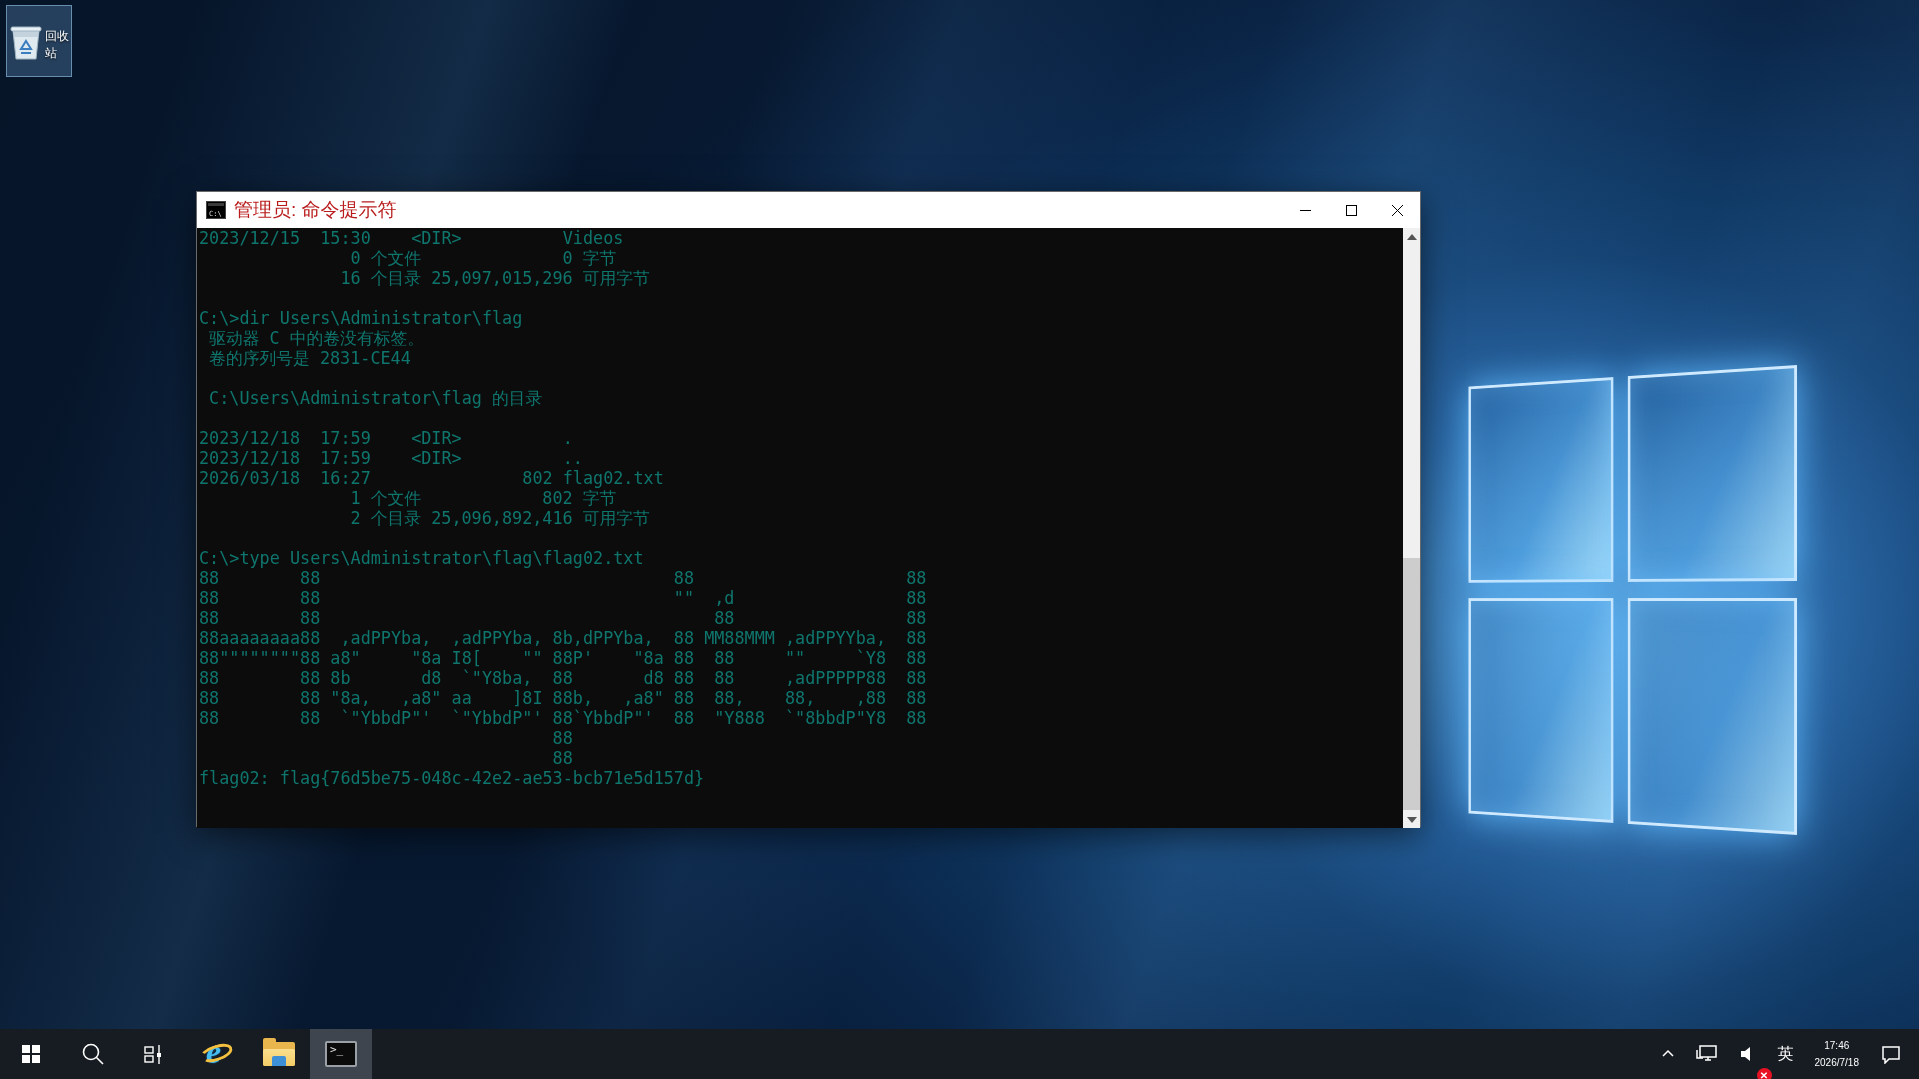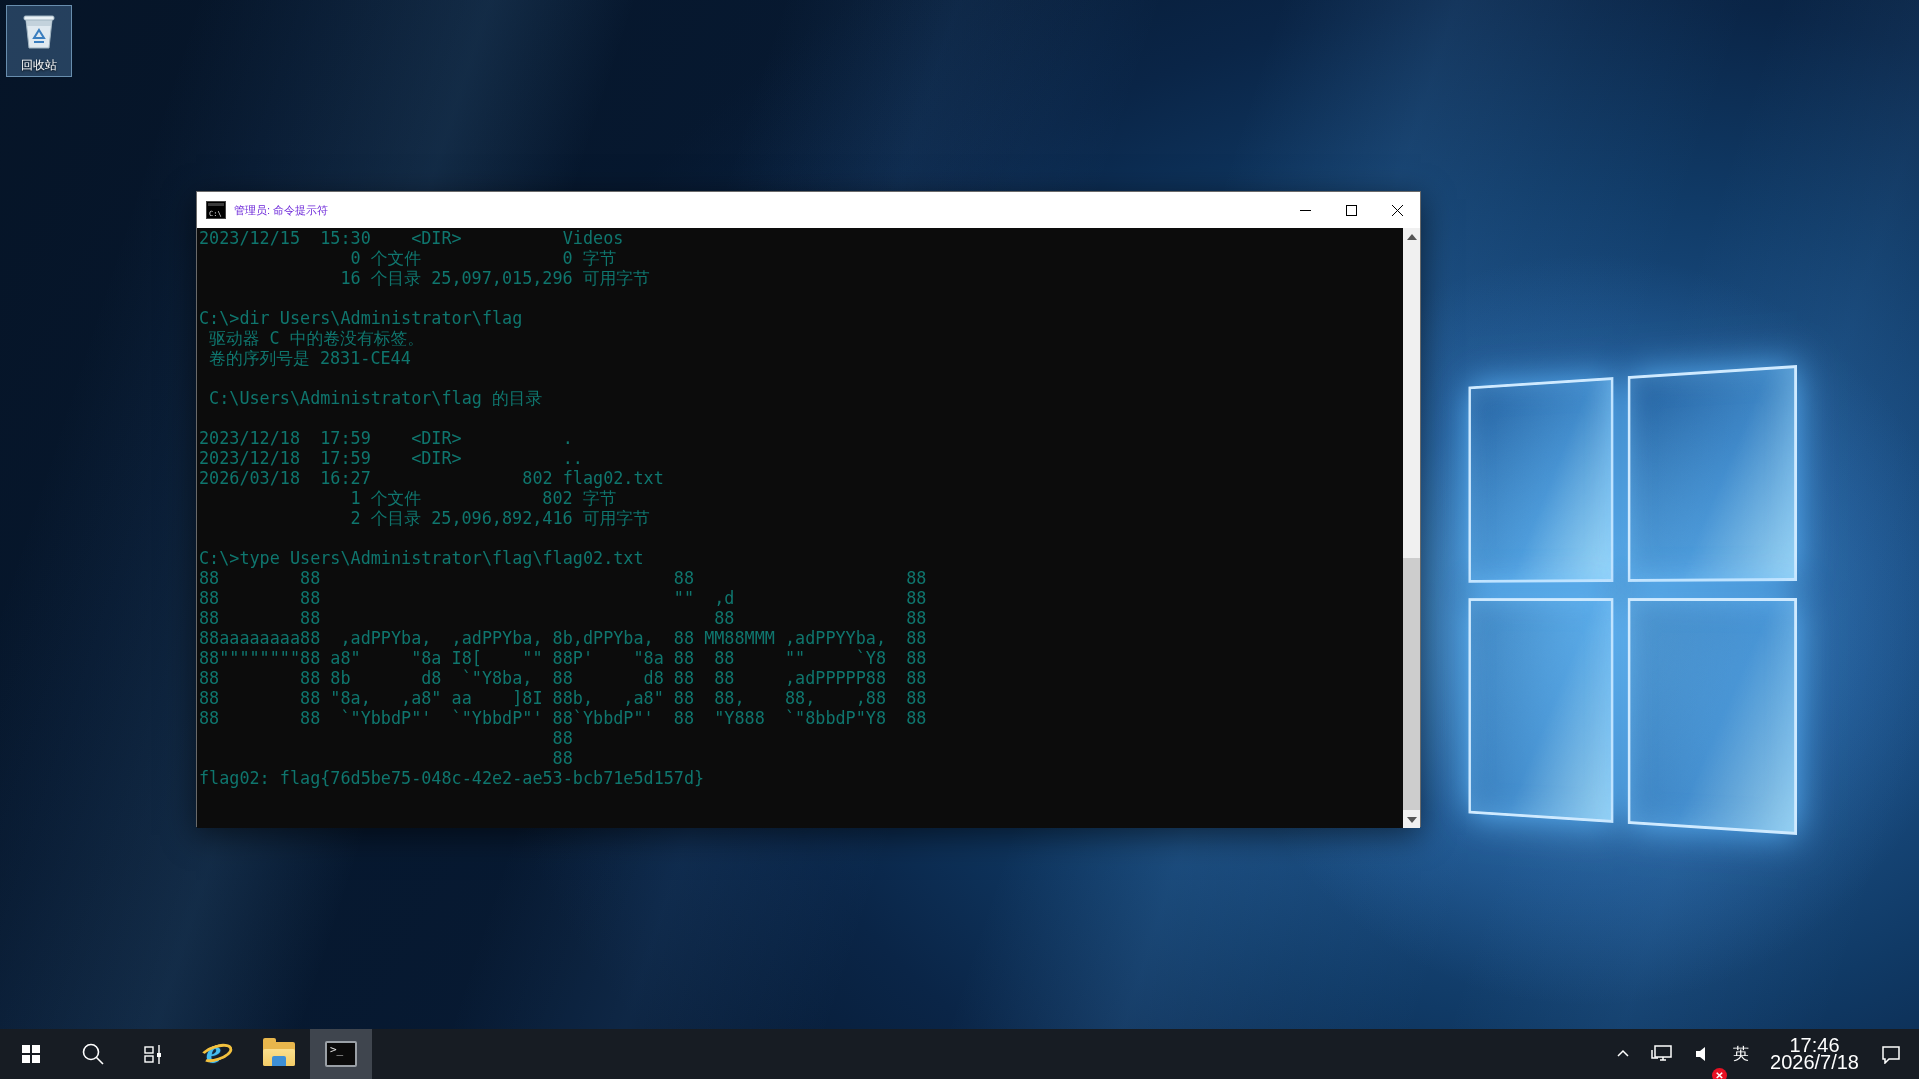--- a/index.html
+++ b/index.html
@@ -20,33 +20,33 @@
       background: radial-gradient(circle, rgba(130,205,255,0.50) 0%, rgba(70,150,230,0.20) 45%, transparent 70%); }
   .win-logo { position:absolute; left:1412px; top:365px; width:385px; height:470px;
       display:grid; grid-template-rows:1fr 1.1fr; grid-template-columns:1fr 1.06fr; gap:17px;
       transform:perspective(1300px) rotateY(-20deg); transform-origin:right center; }
   .pane { border:3px solid #cfeaff;
       background:linear-gradient(115deg, rgba(30,110,190,0.10) 0%, rgba(90,180,250,0.45) 55%, rgba(175,230,255,0.85) 100%);
       box-shadow:0 0 36px rgba(95,185,255,0.9), inset 0 0 30px rgba(125,200,255,0.35); }
 
   
   .recycle-bin { position:absolute; left:6px; top:5px; width:66px; height:72px;
-      display:flex; flex-direction:column; align-items:center; padding-top:4px;
+      display:flex; flex-direction:row; align-items:center; padding-top:4px;
       background:rgba(110,165,220,0.30); border:1px solid rgba(160,205,240,0.55); }
   .recycle-bin .label { color:#fff; font-size:12px; margin-top:3px; text-shadow:0 1px 2px rgba(0,0,0,0.9); }
 
   
   .cmd-window { position:absolute; left:196px; top:191px; width:1225px; height:636px;
       box-shadow:0 8px 30px rgba(0,0,0,0.55); border:1px solid #6a6a6a; }
   .titlebar { height:36px; background:#ffffff; display:flex; align-items:center; }
   .titlebar .app-icon { width:20px; height:18px; margin:0 8px 0 9px; background:#000; border:1px solid #444;
       position:relative; }
   .titlebar .app-icon::before { content:""; position:absolute; top:1px; left:1px; right:1px; height:3px; background:#3a3a3a; }
   .titlebar .app-icon::after { content:"C:\\"; position:absolute; left:2px; bottom:0px; color:#ddd; font-size:7px; font-family:"DejaVu Sans Mono",monospace; }
-  .titlebar .title { font-size:11px; color:#6d28d9; }
+  .titlebar .title { font-size:19px; color:#b91c1c; }
   .caption-buttons { margin-left:auto; display:flex; height:100%; }
   .cap-btn { width:46px; height:100%; display:flex; align-items:center; justify-content:center; }
   .cap-btn svg { display:block; }
 
   .console { position:relative; width:100%; height:600px; background:#0c0c0c; overflow:hidden; }
   .console-text { position:absolute; left:2px; top:0; right:17px; bottom:0;
       font-family:"DejaVu Sans Mono",monospace; font-size:16.8px; line-height:20px; color:#0f766e;
       white-space:pre; }
   .cline { height:20px; white-space:pre; }
   @keyframes blink { 50% { opacity:0; } }
@@ -58,21 +58,21 @@
   .tri-down { width:0; height:0; border-left:5px solid transparent; border-right:5px solid transparent; border-top:6px solid #555; }
   .sb-thumb { position:absolute; left:0; width:17px; top:330px; height:252px; background:#cdcdcd; }
 
   
   .taskbar { position:absolute; left:0; bottom:0; width:1919px; height:50px; background:#171c23;
       display:flex; align-items:stretch; z-index:50; }
   .tb-btn { width:62px; display:flex; align-items:center; justify-content:center; }
   .tb-btn.active { background:#3f454e; }
   .tray { margin-left:auto; display:flex; align-items:center; gap:6px; padding-right:10px; }
   .tray-item { height:50px; display:flex; align-items:center; justify-content:center; padding:0 7px; color:#fff; }
-  .clock { flex-direction:column; justify-content:center; line-height:17px; font-size:20px; text-align:center; padding:0 8px; }
+  .clock { flex-direction:column; justify-content:center; line-height:17px; font-size:10px; text-align:center; padding:0 8px; }
   .lang { font-size:16px; }
   .start-grid { display:grid; grid-template-columns:8px 8px; grid-template-rows:8px 8px; gap:2px; }
   .start-grid div { background:#fff; }
   .ie-icon { position:relative; width:34px; height:30px; }
   .ie-e { position:absolute; left:6px; top:-6px; font-family:"Liberation Serif",serif; font-style:italic; font-weight:bold;
       font-size:34px; color:#45bdf0; text-shadow:0 0 2px rgba(30,120,200,0.7); }
   .ie-ring { position:absolute; left:0px; top:6px; width:33px; height:16px; border:3px solid #f2c03e;
       border-radius:50%; transform:rotate(-18deg); border-left-color:transparent; }
   .folder-icon { position:relative; width:32px; height:24px; }
   .folder-back { position:absolute; inset:0; background:#e8b64c; border-radius:2px; }

